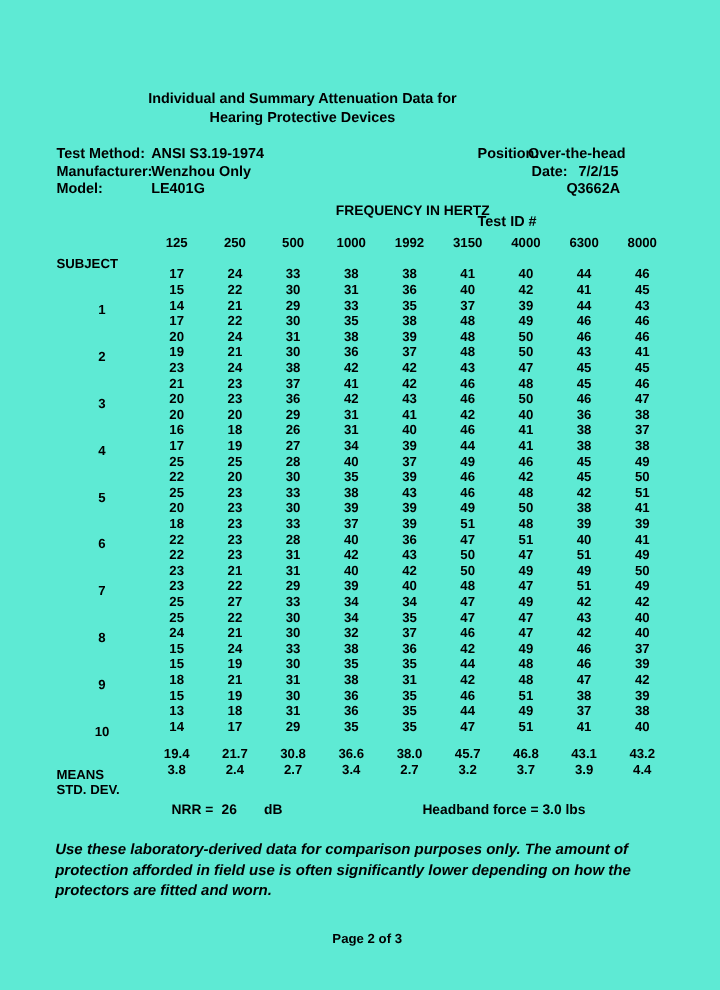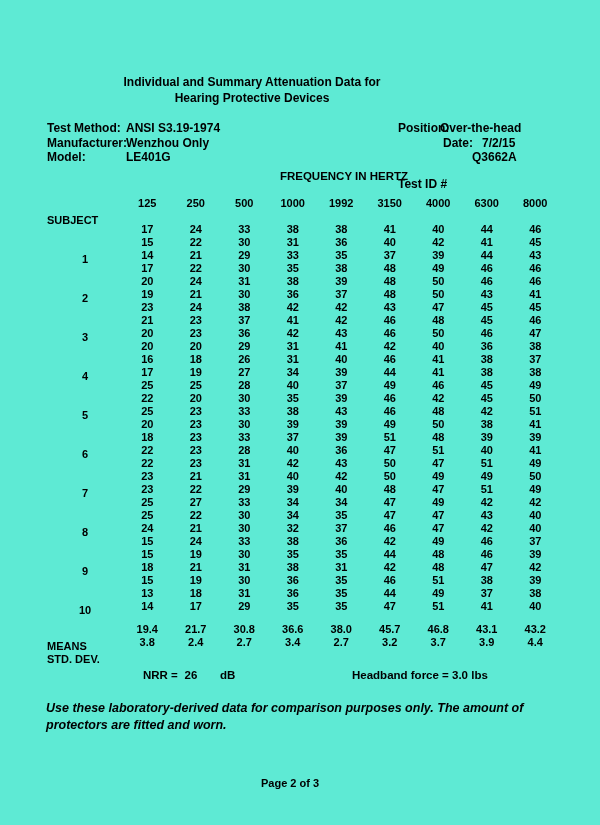--- a/index.html
+++ b/index.html
@@ -27,21 +27,21 @@
   .tbody{margin-top:13px;}
   .means-row{margin-top:10px;}
   .summary{position:absolute;top:669px;left:0;width:600px;height:14px;font-size:11.5px;}
   .summary span{position:absolute;top:0;}
   .nrr-label{left:143px;}
   .nrr-value{left:176px;width:30px;text-align:center;}
   .nrr-unit{left:220px;}
   .headband{left:352px;}
   .disclaimer{position:absolute;top:700px;left:46px;width:520px;
     font-size:12.5px;font-style:italic;line-height:17px;}
-  .footer{position:absolute;top:777px;left:40px;width:500px;text-align:center;
+  .footer{position:absolute;top:777px;left:56px;width:500px;text-align:center;
     font-size:11px;}
 </style>
 </head>
 <body>
 
 <div class="page">
 
   <div class="title-block">
     <div>Individual and Summary Attenuation Data for</div>
     <div>Hearing Protective Devices</div>
@@ -482,18 +482,19 @@
 
   <div class="summary">
     <span class="nrr-label">NRR =</span>
     <span class="nrr-value">26</span>
     <span class="nrr-unit">dB</span>
     <span class="headband">Headband force = 3.0 lbs</span>
   </div>
 
   <div class="disclaimer">
     <div>Use these laboratory-derived data for comparison purposes only.  The amount of</div>
+    <div>protection afforded in field use is often significantly lower depending on how the</div>
     <div>protectors are fitted and worn.</div>
   </div>
 
   <div class="footer">Page 2 of 3</div>
 
 </div>
 
 </body></html>

